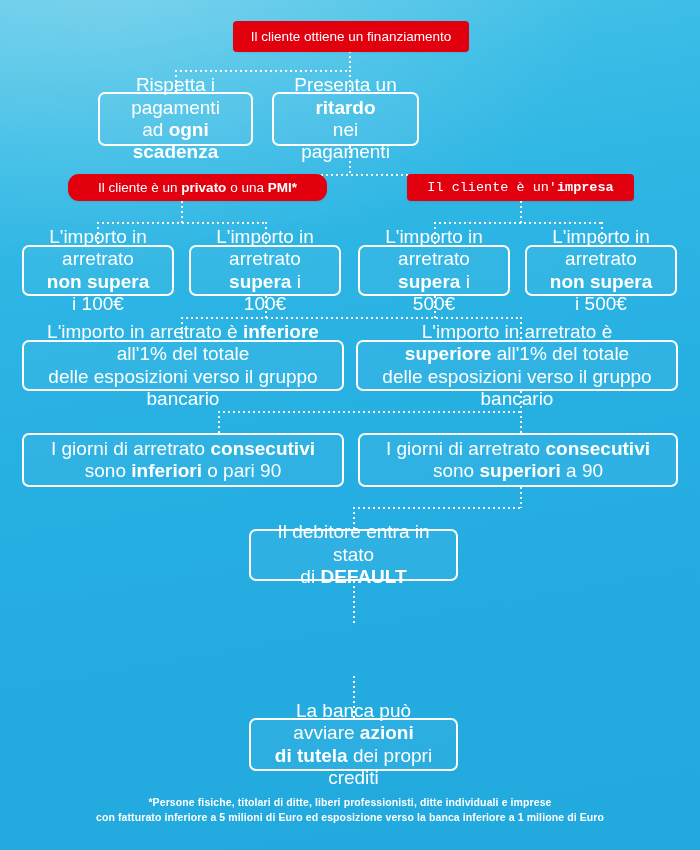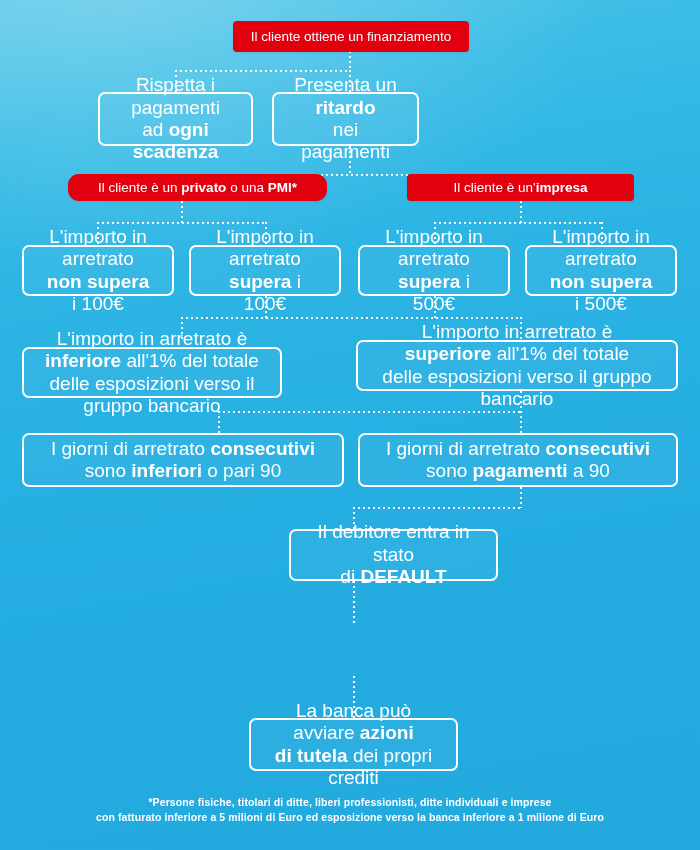--- a/index.html
+++ b/index.html
@@ -147,21 +147,21 @@
       <span>nei pagamenti</span>
     </span>
   </div>
 
   <div class="node red" style="left:68px; top:174px; width:259px; height:27px;border-radius:11px;">
     <span class="txt">
       <span>Il cliente è un </span><b>privato</b><span> o una </span><b>PMI*</b>
     </span>
   </div>
 
-  <div class="node red" style="left:407px; top:174px; width:227px; height:27px;">
+  <div class="node red" style="left:407px; top:174px; width:227px; height:27px;font-family:Liberation Mono, monospace;">
     <span class="txt">
       <span>Il cliente è un'</span><b>impresa</b>
     </span>
   </div>
 
   <div class="node outline" style="left:22px; top:245px; width:152px; height:51px;">
     <span class="txt">
       <span>L'importo in arretrato</span><br>
       <b>non supera</b><span> i 100€</span>
     </span>
@@ -181,21 +181,21 @@
     </span>
   </div>
 
   <div class="node outline" style="left:525px; top:245px; width:152px; height:51px;">
     <span class="txt">
       <span>L'importo in arretrato</span><br>
       <b>non supera</b><span> i 500€</span>
     </span>
   </div>
 
-  <div class="node outline" style="left:22px; top:347px; width:260px; height:51px;">
+  <div class="node outline" style="left:22px; top:340px; width:322px; height:51px;">
     <span class="txt">
       <span>L'importo in arretrato è </span><b>inferiore</b><span> all'1% del totale</span><br>
       <span>delle esposizioni verso il gruppo bancario</span>
     </span>
   </div>
 
   <div class="node outline" style="left:356px; top:340px; width:322px; height:51px;">
     <span class="txt">
       <span>L'importo in arretrato è </span><b>superiore</b><span> all'1% del totale</span><br>
       <span>delle esposizioni verso il gruppo bancario</span>
@@ -205,25 +205,25 @@
   <div class="node outline" style="left:22px; top:433px; width:322px; height:54px;">
     <span class="txt">
       <span>I giorni di arretrato </span><b>consecutivi</b><br>
       <span>sono </span><b>inferiori</b><span> o pari 90</span>
     </span>
   </div>
 
   <div class="node outline" style="left:358px; top:433px; width:320px; height:54px;">
     <span class="txt">
       <span>I giorni di arretrato </span><b>consecutivi</b><br>
-      <span>sono </span><b>pagamenti</b><span> a 90</span>
-    </span>
-  </div>
-
-  <div class="node outline" style="left:249px; top:529px; width:209px; height:52px;margin-left:40px;">
+      <span>sono </span><b>superiori</b><span> a 90</span>
+    </span>
+  </div>
+
+  <div class="node outline" style="left:249px; top:529px; width:209px; height:52px;">
     <span class="txt">
       <span>Il debitore entra in stato</span><br>
       <span>di </span><b>DEFAULT</b>
     </span>
   </div>
 
 
   <div class="node outline" style="left:249px; top:718px; width:209px; height:53px;">
     <span class="txt">
       <span>La banca può avviare </span><b>azioni</b><br>

